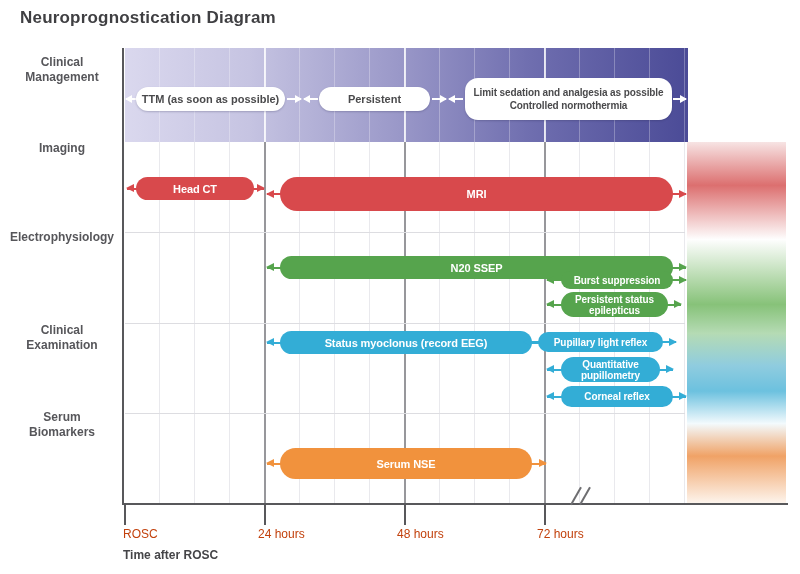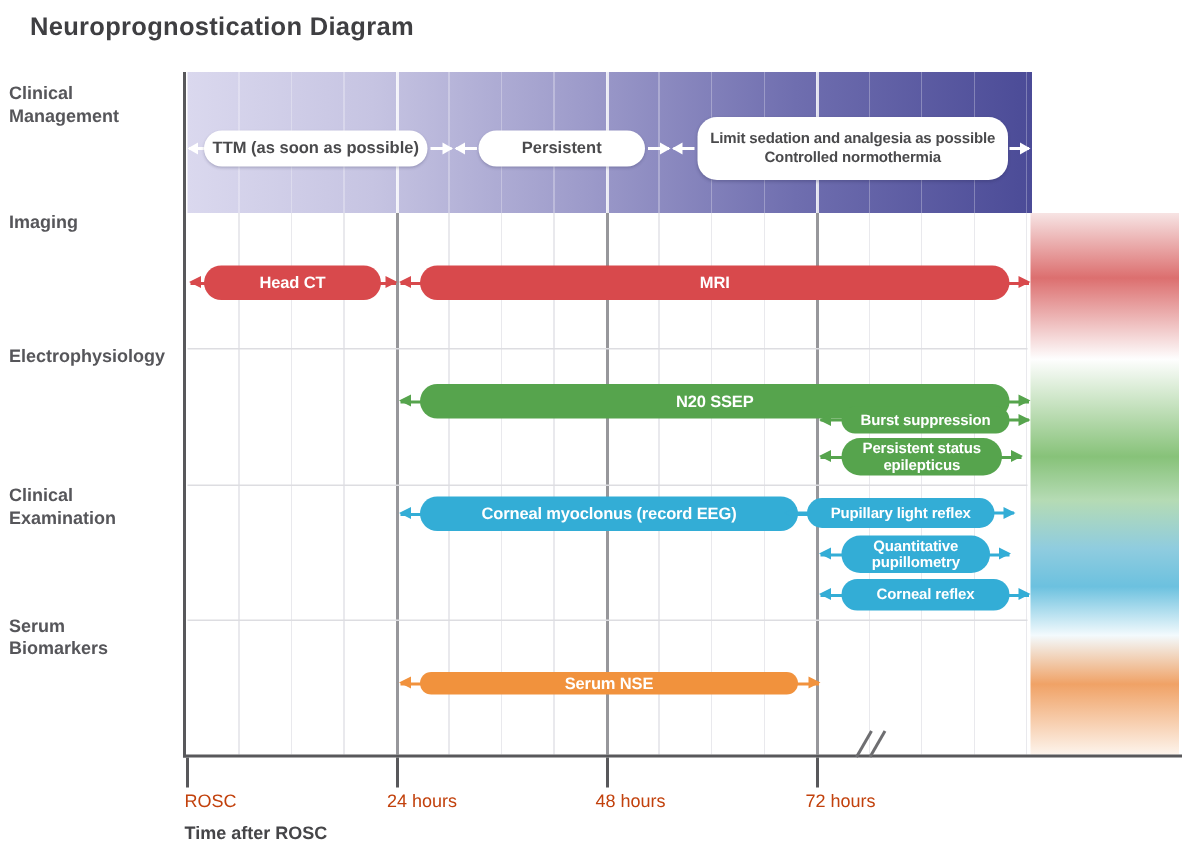--- a/index.html
+++ b/index.html
@@ -6,21 +6,21 @@
   body { background:#ffffff; font-family:"Liberation Sans", sans-serif; }
   #stage { position:relative; width:800px; height:574px; background:#ffffff; overflow:hidden; }
 
   .abs { position:absolute; }
   .pre { white-space:pre-line; }
 
   
   #title { left:20px; top:8px; font-size:17px; font-weight:bold; color:#3f3f42; letter-spacing:.2px; }
 
   
-  .rowlab { width:112px; text-align:left; font-size:12px; font-weight:bold; color:#56565a; line-height:15px; }
+  .rowlab { width:112px; text-align:center; font-size:12px; font-weight:bold; color:#56565a; line-height:15px; }
 
   
   #plot-bg { left:125px; top:142px; width:560px; height:361px;
     background:repeating-linear-gradient(to right, transparent 0 34px, #e9e9ed 34px 35px); }
   .vmajor { top:142px; width:2px; height:361px; background:#97979b; }
   .hline  { left:125px; width:560px; height:1px; background:#dddde1; }
   #border-left { left:122px; top:48px; width:2px; height:457px; background:#58585b; }
   #axis-line { left:122px; top:503px; width:666px; height:2px; background:#58585b; }
   .tick { top:505px; width:2px; height:20px; background:#58585b; }
   .ticklab { top:527px; font-size:12px; color:#c2410c; }
@@ -136,21 +136,21 @@
   <div class="bar c-red" style="left:127px;top:177px;width:137px;height:23px">
     <span class="shaft l">
         <span class="head"></span>
       </span>
     <span class="shaft r">
         <span class="head"></span>
       </span>
     <span class="body" style="left:9px;right:10px">Head CT</span>
   </div>
 
-  <div class="bar c-red" style="left:267px;top:177px;width:419px;height:23px">
+  <div class="bar c-red" style="left:267px;top:177px;width:419px;height:34px">
     <span class="shaft l">
         <span class="head"></span>
       </span>
     <span class="shaft r">
         <span class="head"></span>
       </span>
     <span class="body" style="left:13px;right:13px">MRI</span>
   </div>
 
   <div class="bar c-green" style="left:267px;top:256px;width:419px;height:23px">
@@ -184,21 +184,21 @@
 epilepticus</span>
   </div>
 
   <div class="bar c-blue" style="left:267px;top:331px;width:279px;height:23px">
     <span class="shaft l">
         <span class="head"></span>
       </span>
     <span class="shaft r">
         <span class="head"></span>
       </span>
-    <span class="body" style="left:13px;right:14px">Corneal myoclonus (record EEG)</span>
+    <span class="body" style="left:13px;right:14px">Status myoclonus (record EEG)</span>
   </div>
 
   <div class="bar sm c-blue" style="left:524px;top:332px;width:152px;height:20px">
     <span class="shaft l">
         <span class="head"></span>
       </span>
     <span class="shaft r">
         <span class="head"></span>
       </span>
     <span class="body" style="left:14px;right:13px">Pupillary light reflex</span>
@@ -218,21 +218,21 @@
   <div class="bar sm c-blue" style="left:547px;top:386px;width:139px;height:21px">
     <span class="shaft l">
         <span class="head"></span>
       </span>
     <span class="shaft r">
         <span class="head"></span>
       </span>
     <span class="body" style="left:14px;right:13px">Corneal reflex</span>
   </div>
 
-  <div class="bar c-orange" style="left:267px;top:448px;width:279px;height:15px">
+  <div class="bar c-orange" style="left:267px;top:448px;width:279px;height:31px">
     <span class="shaft l">
         <span class="head"></span>
       </span>
     <span class="shaft r">
         <span class="head"></span>
       </span>
     <span class="body" style="left:13px;right:14px">Serum NSE</span>
   </div>
 
   <div id="axis-line" class="abs"></div>

